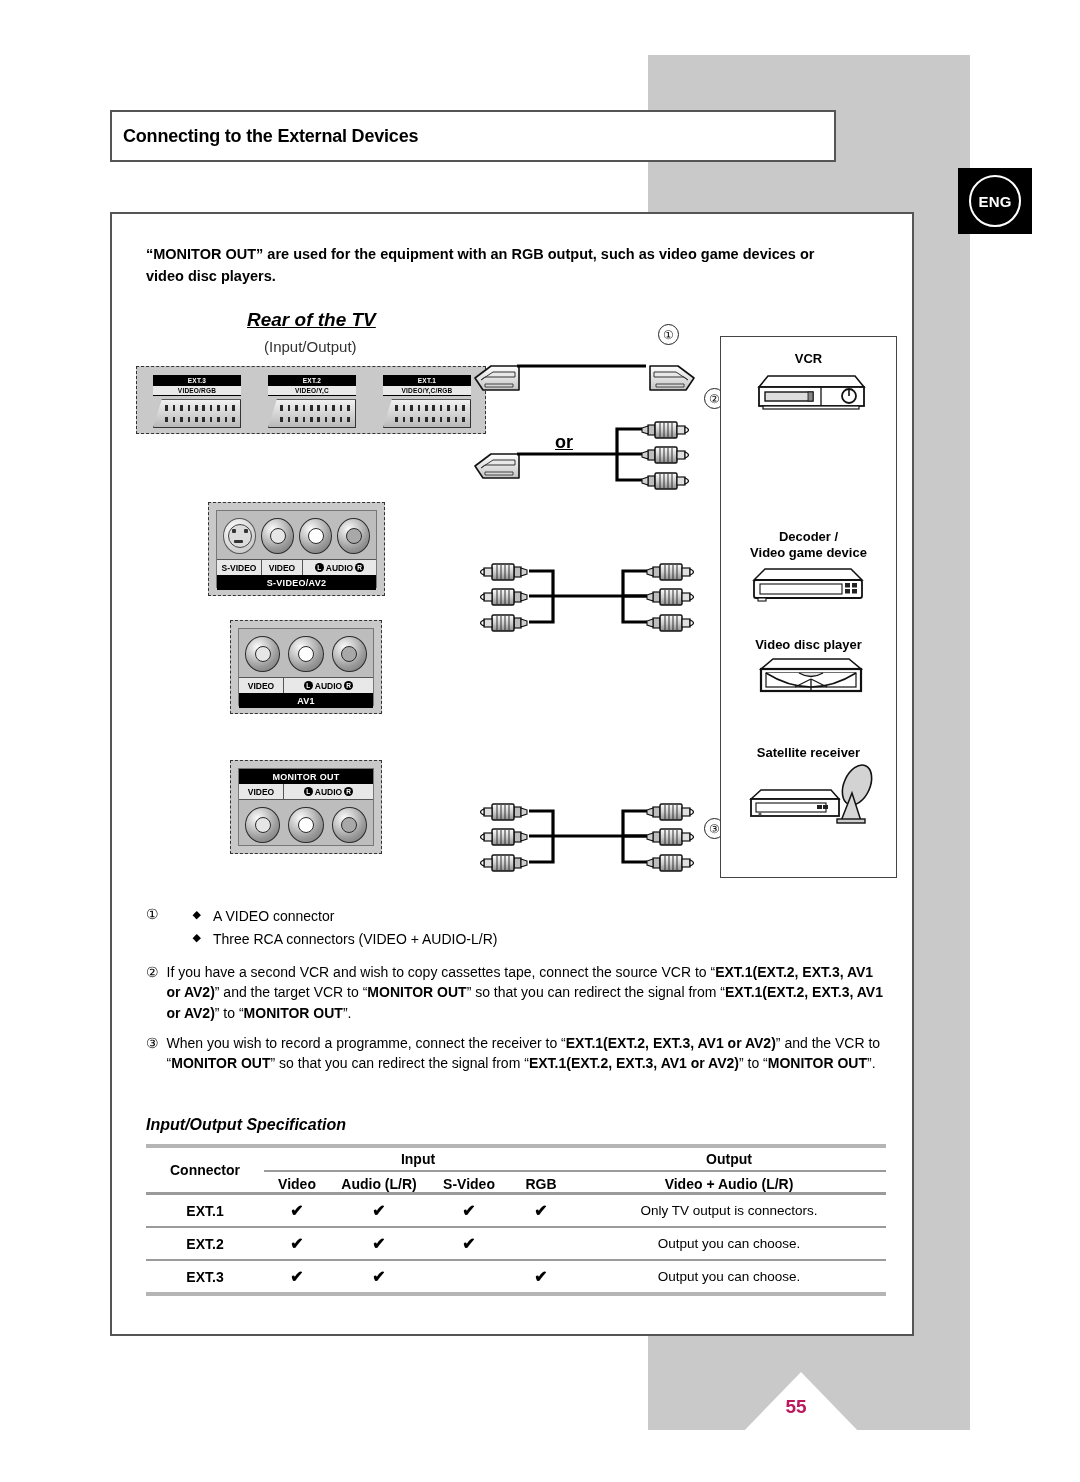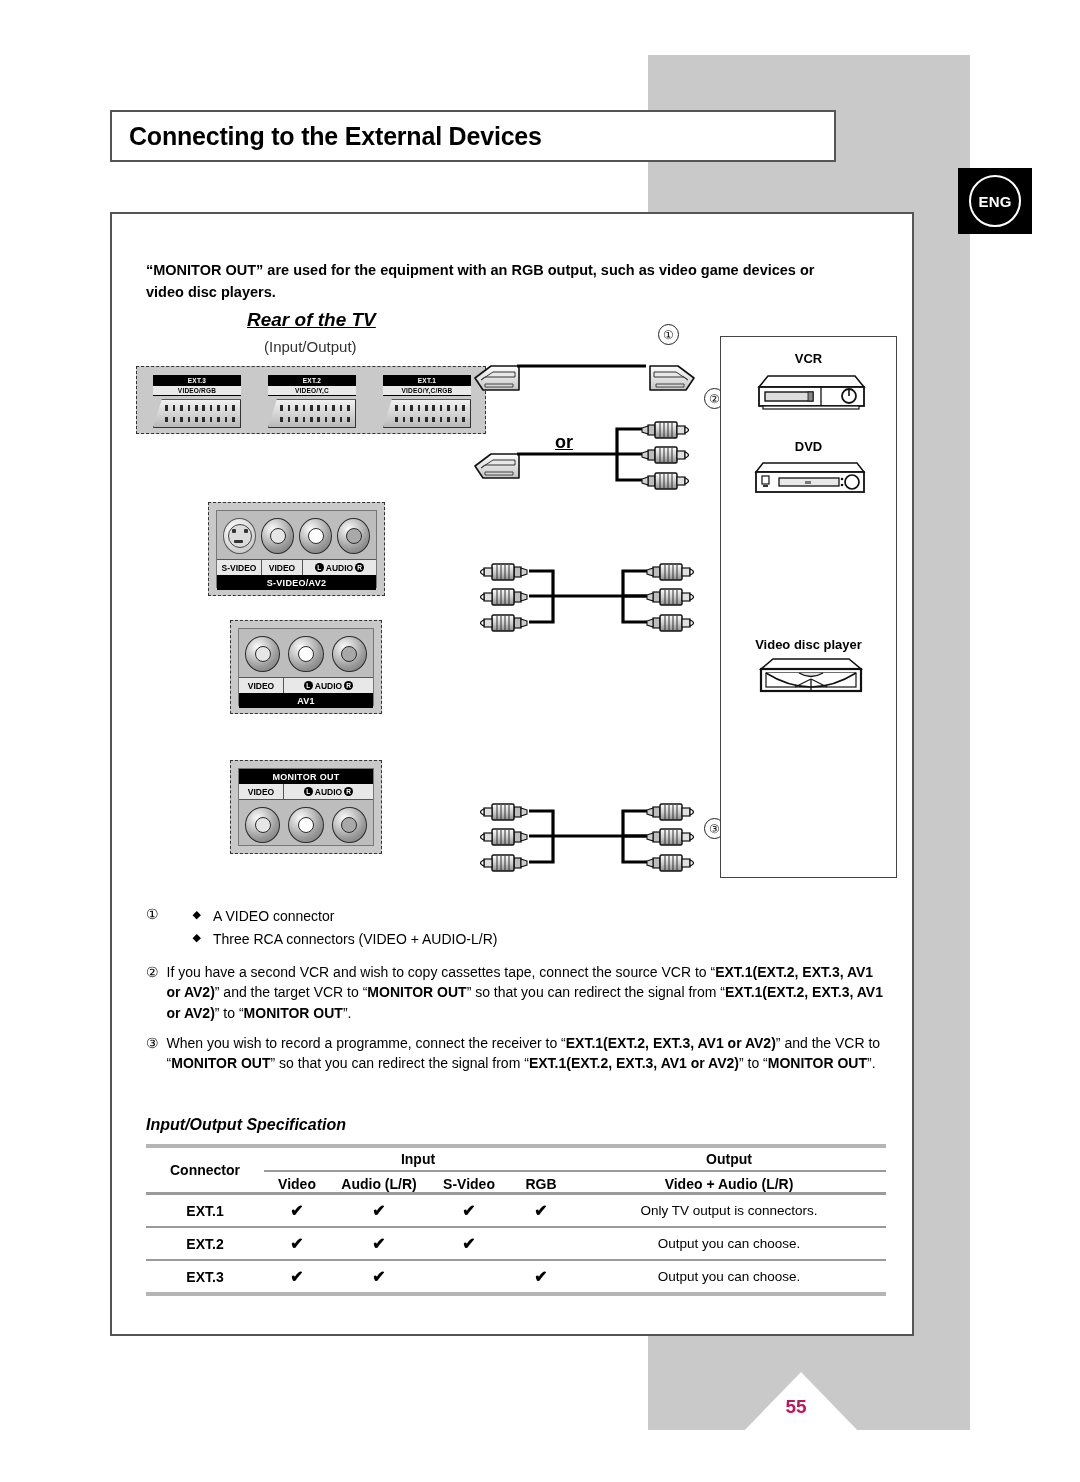--- a/index.html
+++ b/index.html
@@ -31,29 +31,29 @@
     width:48px;height:48px;border:2.5px solid #fff;border-radius:50%;
     display:flex;align-items:center;justify-content:center;
     color:#fff;font-size:15px;font-weight:bold;letter-spacing:.2px;
   }
   
   #title-box{
     position:absolute;left:110px;top:110px;width:722px;height:48px;
     background:#fff;border:2.5px solid #555;
     display:flex;align-items:center;
   }
-  #title-text{font-size:25px;font-weight:bold;color:#000;padding-left:17px;letter-spacing:-0.2px;}
+  #title-text{font-size:18px;font-weight:bold;color:#000;padding-left:11px;letter-spacing:-0.2px;}
   
   #content-box{
     position:absolute;left:110px;top:212px;width:800px;height:1120px;
     background:#fff;border:2.5px solid #555;
   }
   #intro{
     position:absolute;left:34px;top:30px;width:680px;
-    font-size:14.5px;font-weight:bold;line-height:1.5;color:#000;margin-top:16px;
+    font-size:14.5px;font-weight:bold;line-height:1.5;color:#000;
   }
   #rear-heading{
     position:absolute;left:135px;top:95px;
     font-size:19px;font-weight:bold;font-style:italic;
     text-decoration:underline;color:#000;
   }
   #rear-sub{
     position:absolute;left:152px;top:124px;font-size:15px;color:#333;
   }
   
@@ -454,50 +454,67 @@
         <rect x="38" y="20" width="105" height="19" fill="#fff" stroke="#111" stroke-width="1.8"></rect>
         <rect x="44" y="25" width="48" height="9" fill="#ddd" stroke="#111" stroke-width="1.4"></rect>
         <rect x="87" y="25" width="5" height="9" fill="#888" stroke="#111" stroke-width="0.8"></rect>
         <circle cx="128" cy="29" r="7" fill="#fff" stroke="#111" stroke-width="1.8"></circle>
         <path d="M128,23 L128,29" stroke="#111" stroke-width="1.6"></path>
         <line x1="100" y1="20" x2="100" y2="39" stroke="#111" stroke-width="1.3"></line>
         <rect x="42" y="39" width="96" height="3" fill="#fff" stroke="#111" stroke-width="1.2"></rect>
       </svg>
     </div>
 
-    <div class="dev-slot" style="top:102px">
-      <div class="dev-title">DVD</div>
+
+    <div class="dev-slot" style="top:192px">
+      <div class="dev-title" style="white-space:pre-line">Decoder /
+Video game device</div>
       <svg width="175" height="46" viewBox="0 0 175 46">
-        <path d="M35,17 L42,8 L136,8 L143,17 Z" fill="#fff" stroke="#111" stroke-width="1.5"></path>
-        <rect x="35" y="17" width="108" height="20" fill="#fff" stroke="#111" stroke-width="1.8"></rect>
-        <rect x="58" y="23" width="60" height="8" fill="#e8e8e8" stroke="#111" stroke-width="1.3"></rect>
-        <rect x="84" y="26" width="6" height="3" fill="#777"></rect>
-        <rect x="41" y="21" width="7" height="8" fill="#fff" stroke="#111" stroke-width="1.2"></rect>
-        <rect x="42" y="30" width="5" height="2" fill="#333"></rect>
-        <circle cx="131" cy="27" r="7" fill="#fff" stroke="#111" stroke-width="1.7"></circle>
-        <circle cx="121" cy="24" r="1.3" fill="#111"></circle>
-        <circle cx="121" cy="30" r="1.3" fill="#111"></circle>
+        <path d="M33,18 L44,7 L130,7 L141,18 Z" fill="#fff" stroke="#111" stroke-width="1.5"></path>
+        <rect x="33" y="18" width="108" height="18" rx="2" fill="#fff" stroke="#111" stroke-width="1.8"></rect>
+        <rect x="39" y="22" width="82" height="10" fill="#fff" stroke="#111" stroke-width="1.1"></rect>
+        <rect x="124" y="21" width="5" height="4.5" fill="#222"></rect>
+        <rect x="131" y="21" width="5" height="4.5" fill="#222"></rect>
+        <rect x="124" y="27" width="5" height="4.5" fill="#222"></rect>
+        <rect x="131" y="27" width="5" height="4.5" fill="#222"></rect>
+        <rect x="37" y="36" width="8" height="3" fill="#fff" stroke="#111" stroke-width="1.1"></rect>
       </svg>
     </div>
-
 
     <div class="dev-slot" style="top:300px">
       <div class="dev-title">Video disc player</div>
       <svg width="175" height="50" viewBox="0 0 175 50">
         <path d="M40,16 L52,6 L128,6 L140,16 Z" fill="#fff" stroke="#111" stroke-width="1.6"></path>
         <rect x="40" y="16" width="100" height="22" fill="#fff" stroke="#111" stroke-width="2.2"></rect>
         <rect x="45" y="20" width="90" height="14" fill="#fff" stroke="#111" stroke-width="1.2"></rect>
         <path d="M45,20 Q90,48 135,20" fill="#fff" stroke="#111" stroke-width="1.5"></path>
         <path d="M78,20 Q90,27 102,20" fill="#e4e4e4" stroke="#111" stroke-width="1.3"></path>
         <line x1="90" y1="26" x2="90" y2="38" stroke="#111" stroke-width="1.3"></line>
         <line x1="90" y1="26" x2="106" y2="34" stroke="#111" stroke-width="1.2"></line>
         <line x1="90" y1="26" x2="74" y2="34" stroke="#111" stroke-width="1.2"></line>
       </svg>
     </div>
 
+    <div class="dev-slot" style="top:408px">
+      <div class="dev-title">Satellite receiver</div>
+      <svg width="175" height="68" viewBox="0 0 175 68">
+
+        <ellipse cx="136" cy="24" rx="13" ry="21" transform="rotate(24 136 24)" fill="#d3d3d3" stroke="#111" stroke-width="1.6"></ellipse>
+        <path d="M132,36 L126,58" stroke="#111" stroke-width="1.6"></path>
+        <path d="M120,60 L131,32 L140,60 Z" fill="#d6d6d6" stroke="#111" stroke-width="1.5"></path>
+        <rect x="116" y="58" width="28" height="4" fill="#cfcfcf" stroke="#111" stroke-width="1.4"></rect>
+
+        <path d="M30,38 L40,29 L110,29 L118,38 Z" fill="#fff" stroke="#111" stroke-width="1.5"></path>
+        <rect x="30" y="38" width="88" height="17" fill="#fff" stroke="#111" stroke-width="1.8"></rect>
+        <rect x="35" y="42" width="70" height="9" fill="#fff" stroke="#111" stroke-width="1.1"></rect>
+        <rect x="96" y="44" width="5" height="4" fill="#222"></rect>
+        <rect x="102" y="44" width="5" height="4" fill="#222"></rect>
+        <circle cx="39" cy="53" r="1.6" fill="#555"></circle>
+      </svg>
+    </div>
   </div>
 
   <div id="notes">
     <div class="note">
       <div class="n">①</div>
       <div class="t">
         <div class="bulletline">
           <span class="dia">◆</span>
           <span>A VIDEO connector</span>
         </div>

